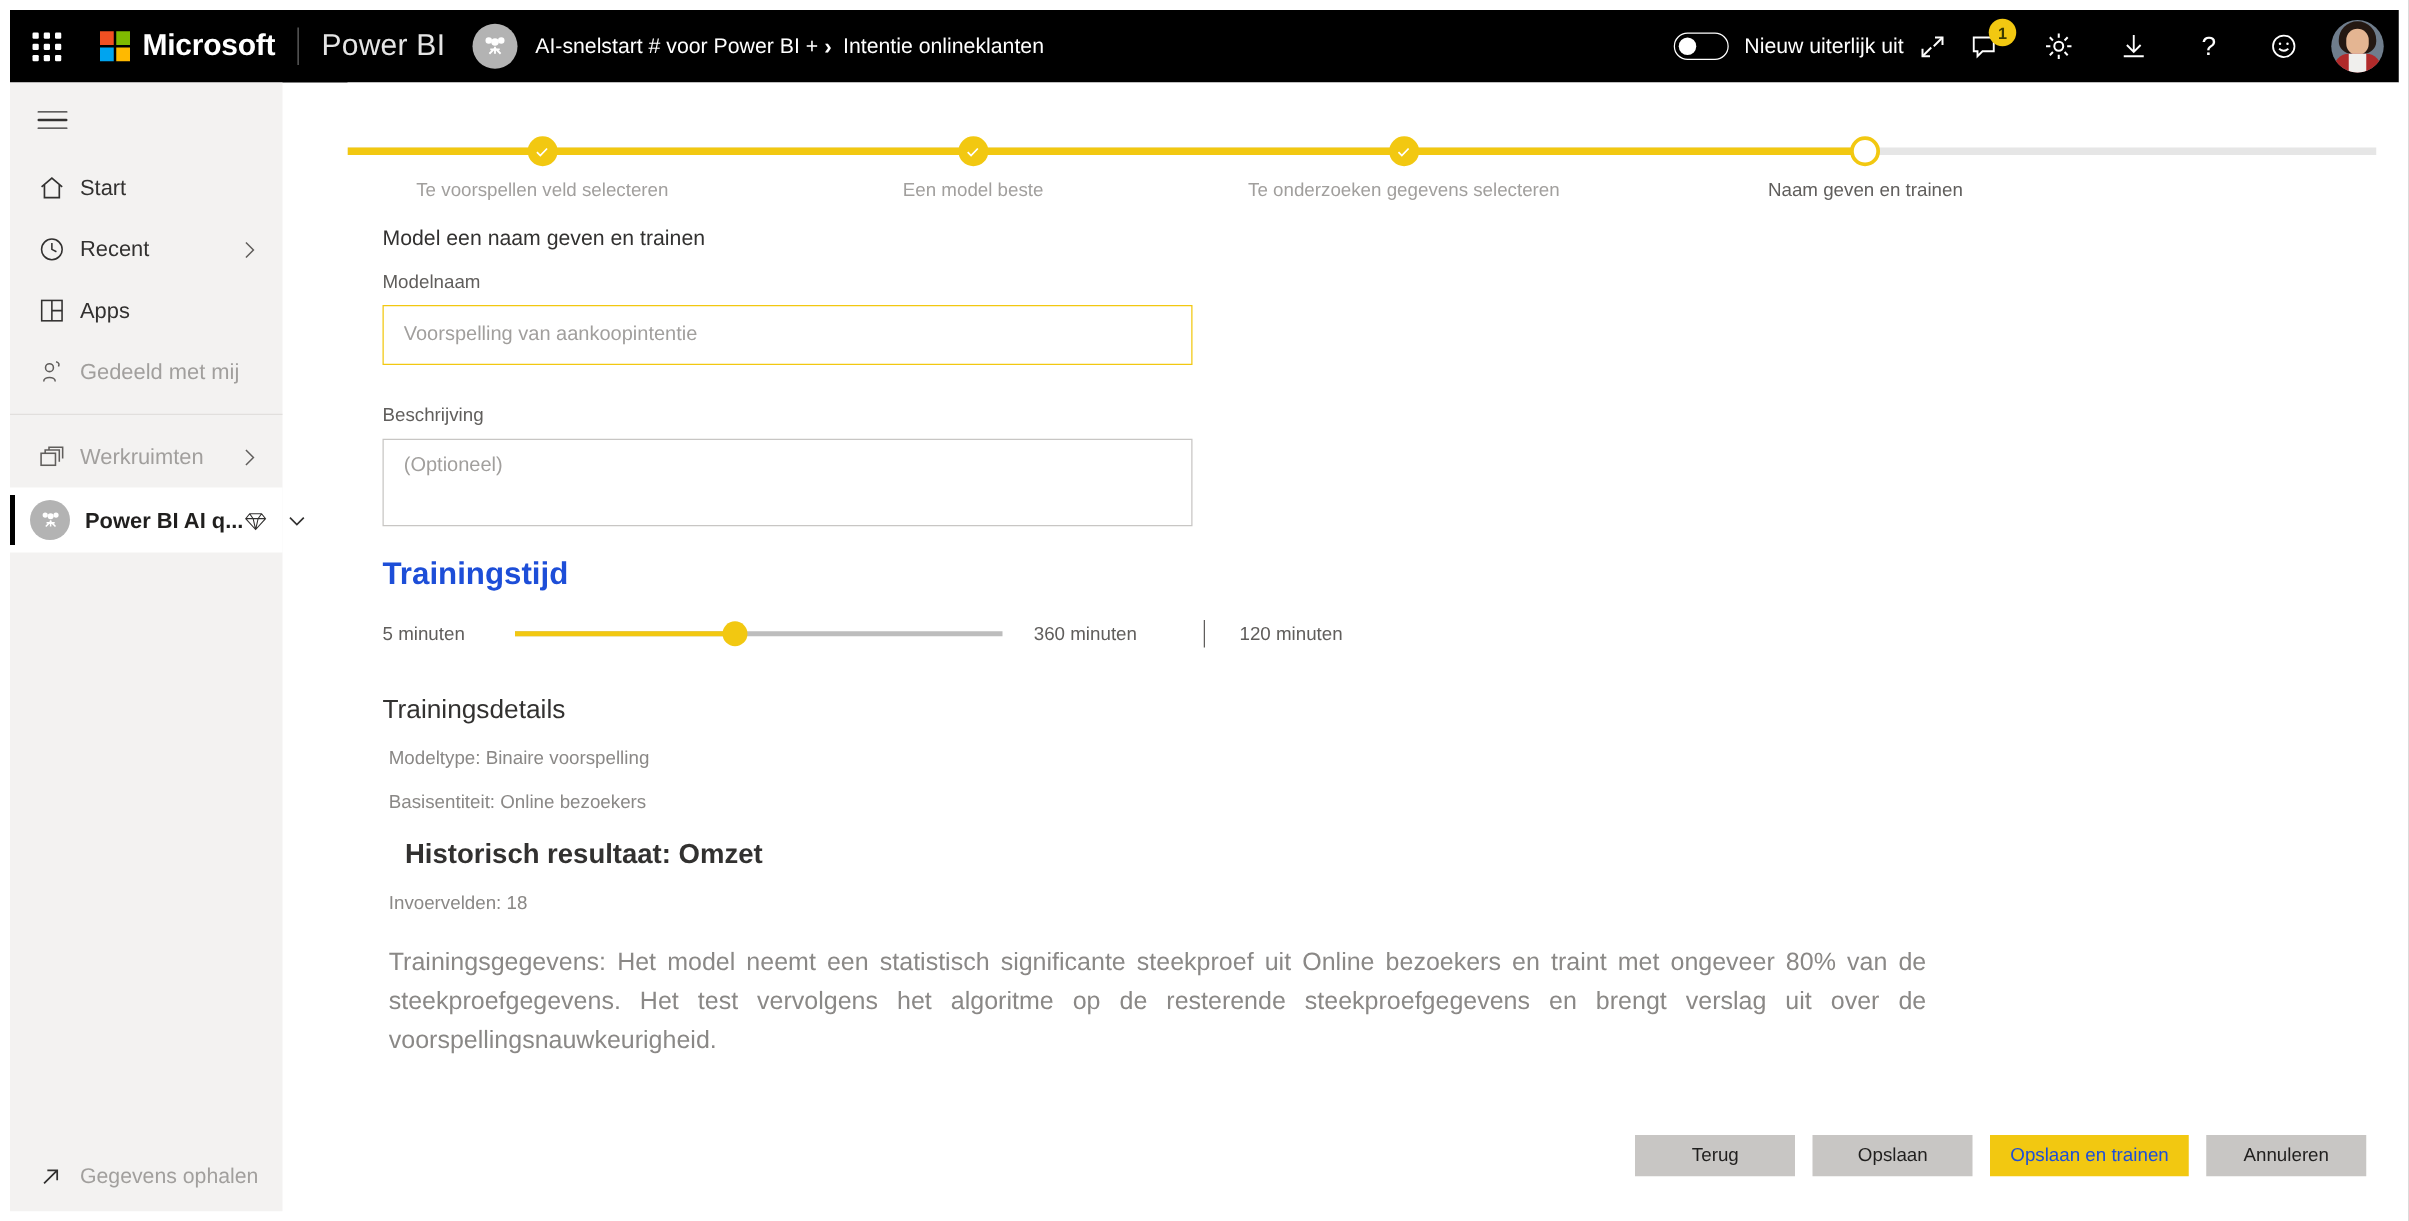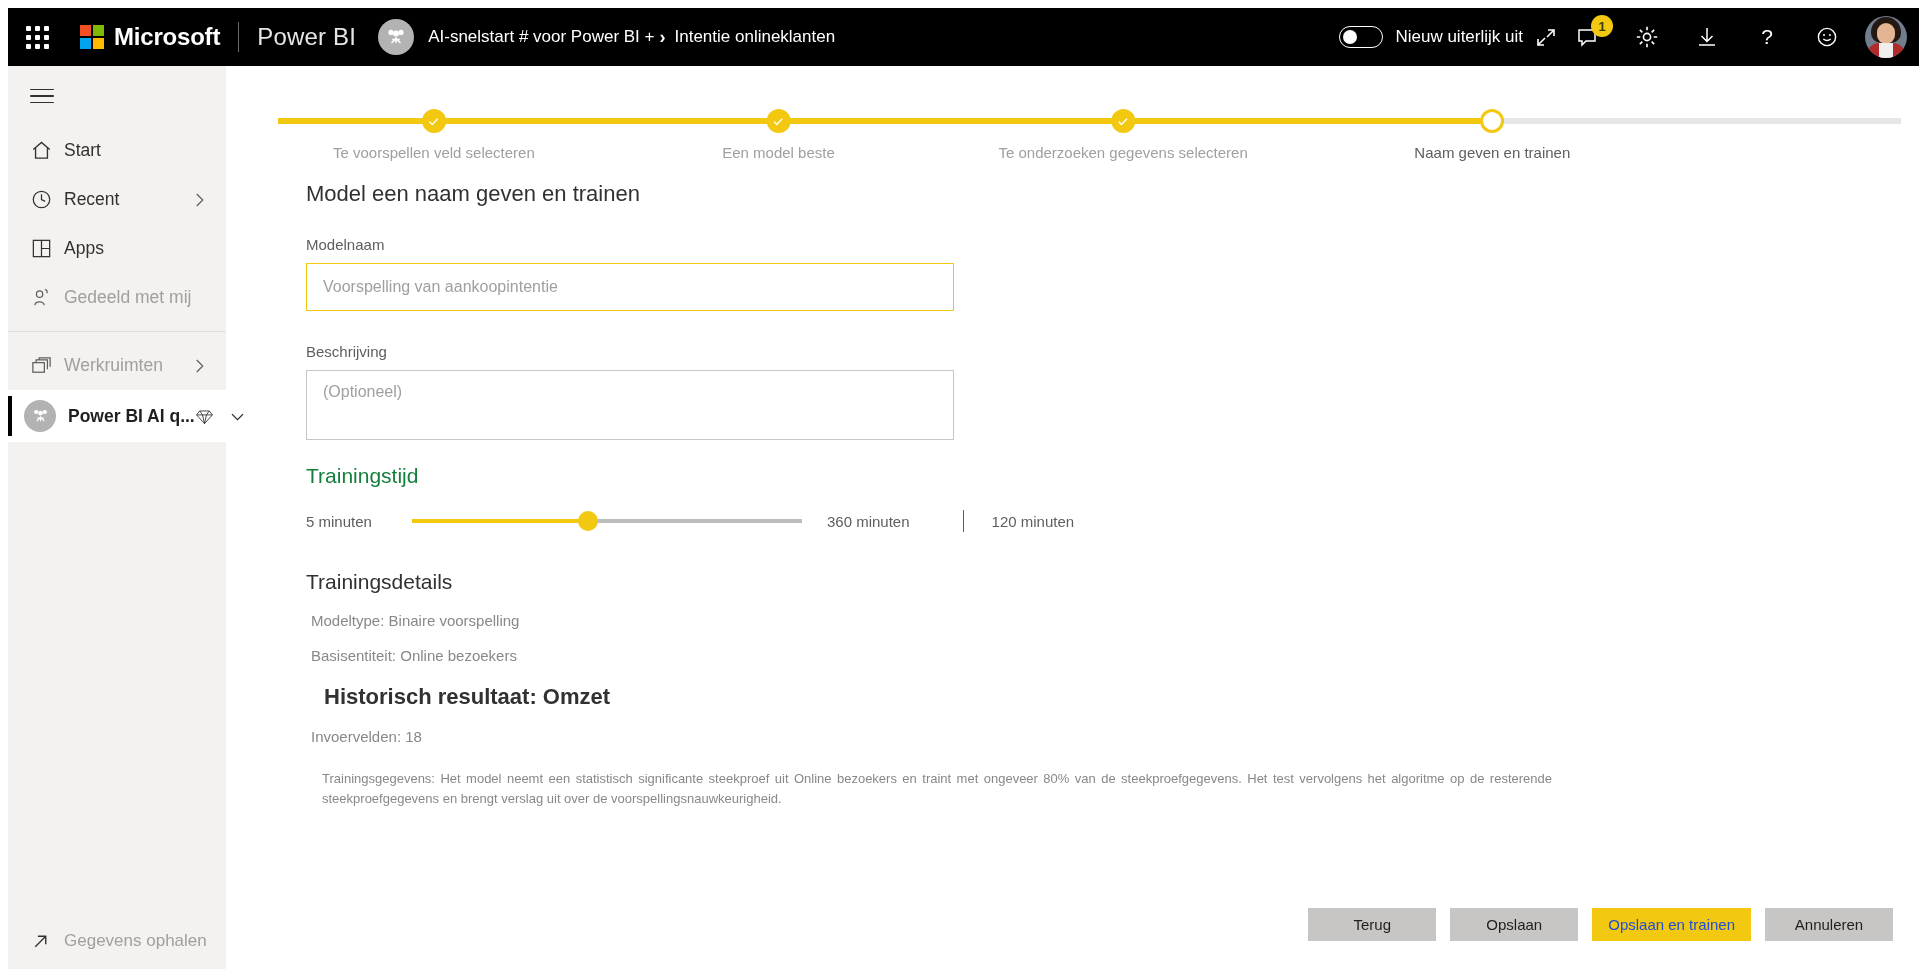--- a/index.html
+++ b/index.html
@@ -172,39 +172,39 @@
     width: 24px; height: 24px; border-radius:50%;
     background:#f2c811; display:flex; align-items:center; justify-content:center;
     color:#ffffff; margin-top: 22px;
   }
   .step.current .dot { background:#ffffff; border: 3px solid #f2c811; }
   .step .slabel { margin-top: 11px; font-size: 15px; color:#a19f9d; white-space:nowrap; }
   .step.current .slabel { color:#605e5c; }
 
   .content { position:absolute; top:115px; left:0; right:0; bottom:0; padding-left: 28px; }
 
-  .section-title { font-size:22px; color:#323130; margin-bottom: 29px; }
+  .section-title { font-size:17px; color:#323130; margin-bottom: 16px; }
   .field-label { font-size:15px; color:#605e5c; margin-bottom: 10px; }
 
   .text-input {
     width: 648px; height: 48px;
     border: 1px solid #f2c811; background:#ffffff;
     display:flex; align-items:center; padding: 0 16px;
     font-size: 16px; color:#a19f9d;
     font-family:"Liberation Sans", sans-serif;
   }
   .text-area {
     width: 648px; height: 70px;
     border: 1px solid #c8c6c4; background:#ffffff;
     padding: 12px 16px;
     font-size: 16px; color:#a19f9d;
     font-family:"Liberation Sans", sans-serif;
   }
 
-  .h-title { font-size: 21px; color:#15803d; font-weight: 400; }
+  .h-title { font-size: 25px; color:#1d4ed8; font-weight: 700; }
   .help-text { font-size:14.5px; color:#8a8886; margin-top: 13px; }
 
   .slider-row { display:flex; align-items:center; margin-top: 22px; }
   .slider-min { font-size:15px; color:#605e5c; width: 106px; }
   .slider-track {
     position: relative; width: 390px; height: 4px; background:#bdbdbd; cursor:pointer;
   }
   .slider-fill { position:absolute; left:0; top:0; height:4px; background:#f2c811; width: 45%; }
   .slider-thumb {
     position:absolute; top:50%; left:45%;
@@ -212,21 +212,21 @@
     transform: translate(-50%, -50%); cursor:grab;
   }
   .slider-max { font-size:15px; color:#605e5c; margin-left: 25px; }
   .slider-div { width:1px; height: 22px; background:#605e5c; margin: 0 28px 0 53px; }
   .slider-val { font-size:15px; color:#605e5c; }
 
   .details-title { font-size: 21px; color:#323130; margin-top: 38px; }
   .detail-line { font-size:15px; color:#8a8886; margin-top: 18px; margin-left: 5px; }
   .detail-strong { font-size:22px; color:#323130; font-weight:700; margin-top: 20px; margin-left: 18px; }
   .detail-para {
-    font-size:13px; color:#8a8886; margin-top: 24px; margin-left: 16px;
+    font-size:20px; color:#8a8886; margin-top: 24px; margin-left: 5px;
     width: 1230px; line-height: 1.55; text-align: justify;
   }
 
   .footer-btns {
     position:absolute; bottom: 28px; right: 26px;
     display:flex; align-items:center; gap: 14px;
   }
   .btn {
     min-width: 128px; height: 33px;
     display:flex; align-items:center; justify-content:center;

